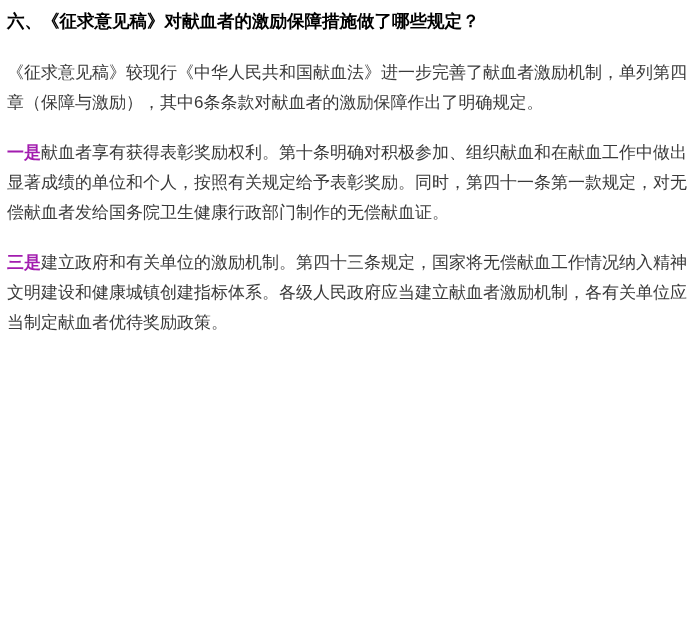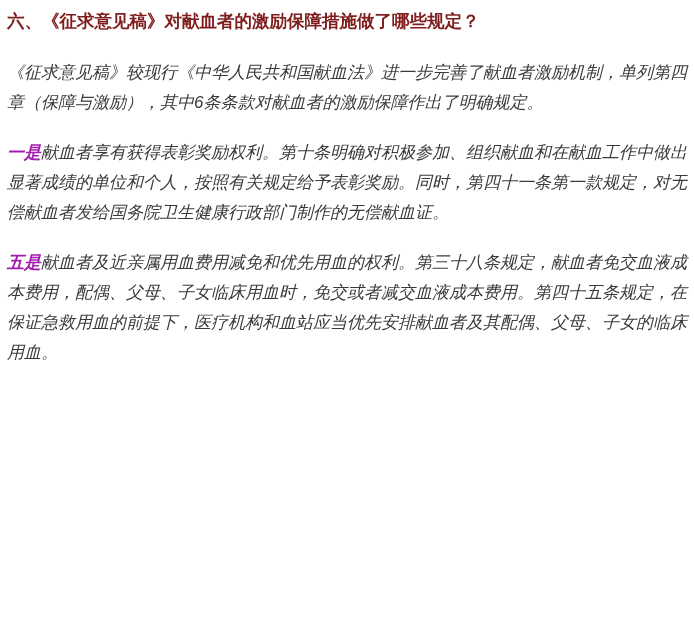--- a/index.html
+++ b/index.html
@@ -14,45 +14,44 @@
     padding: 6px 7px 0 7px;
     background: #ffffff;
     font-family: "Liberation Sans", sans-serif;
     overflow: hidden;
   }
   .doc-title {
     margin: 0 0 22px 0;
     font-size: 17.5px;
     line-height: 30px;
     font-weight: bold;
-    color: #7f1d1d;
+    color: #000000;
     text-align: left;
   }
   .doc-para {
     margin: 0 0 20px 0;
     font-size: 17px;
     line-height: 30px;
     color: #3a3a3a;
     text-align: justify;
-    font-style: italic;
   }
   .doc-para .lead {
     font-weight: bold;
     color: #a21caf;
   }
 </style>
 </head>
 <body>
 
 <div class="page">
 
   <h1 class="doc-title">六、《征求意见稿》对献血者的激励保障措施做了哪些规定？</h1>
 
   <p class="doc-para"><strong class="lead"></strong><span>《征求意见稿》较现行《中华人民共和国献血法》进一步完善了献血者激励机制，单列第四章（保障与激励），其中6条条款对献血者的激励保障作出了明确规定。</span></p>
 
   <p class="doc-para"><strong class="lead">一是</strong><span>献血者享有获得表彰奖励权利。第十条明确对积极参加、组织献血和在献血工作中做出显著成绩的单位和个人，按照有关规定给予表彰奖励。同时，第四十一条第一款规定，对无偿献血者发给国务院卫生健康行政部门制作的无偿献血证。</span></p>
 
 
+  <p class="doc-para"><strong class="lead">三是</strong><span>建立政府和有关单位的激励机制。第四十三条规定，国家将无偿献血工作情况纳入精神文明建设和健康城镇创建指标体系。各级人民政府应当建立献血者激励机制，各有关单位应当制定献血者优待奖励政策。</span></p>
 
 
-  <p class="doc-para"><strong class="lead">五是</strong><span>献血者及近亲属用血费用减免和优先用血的权利。第三十八条规定，献血者免交血液成本费用，配偶、父母、子女临床用血时，免交或者减交血液成本费用。第四十五条规定，在保证急救用血的前提下，医疗机构和血站应当优先安排献血者及其配偶、父母、子女的临床用血。</span></p>
 
 </div>
 
 </body></html>

